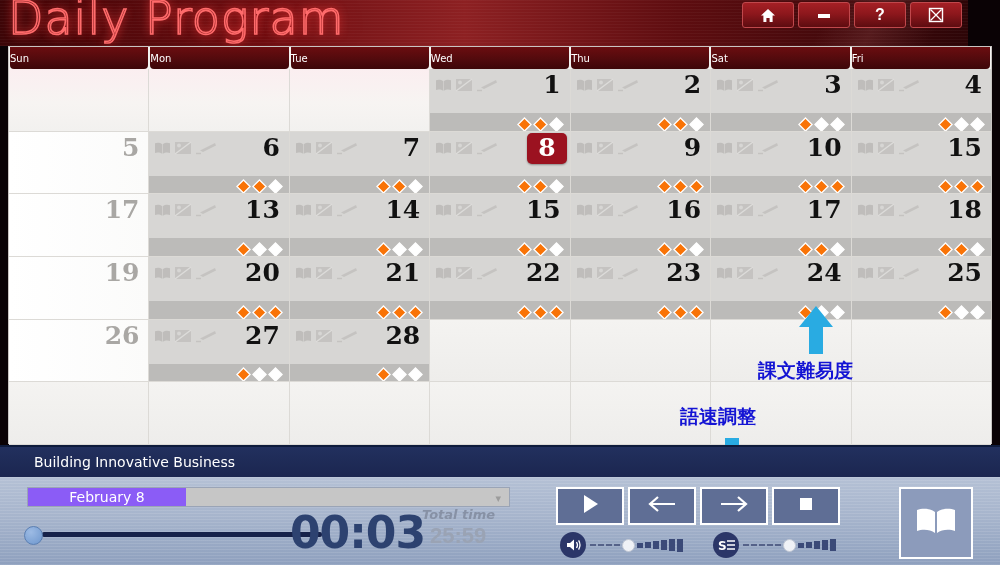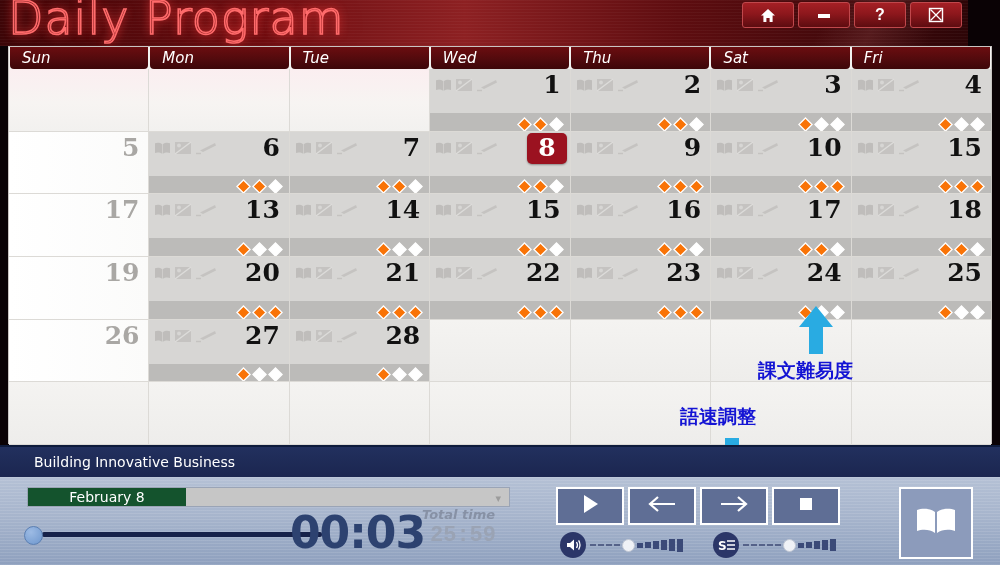--- a/index.html
+++ b/index.html
@@ -30,22 +30,22 @@
     color:#fff; font-size:15px; line-height:1; cursor:pointer; }
   .wbtn svg { display:block; }
 
   
   .cal { position:absolute; left:8px; top:46px; width:984px; height:398px;
     background:#f2f1ef; border:1px solid #c9c4c2; }
   .calhead { display:flex; height:22px; }
   .dayhdr { flex:1 1 0; height:22px; margin:0 1px;
     background:linear-gradient(to bottom, #6b0d10 0%, #520a0d 55%, #3d0608 100%);
     border-radius:0 0 4px 4px;
-    color:#fff; font-size:15px; padding-left:12px; display:flex; align-items:center;
-    font-family:"DejaVu Sans", sans-serif;font-style:italic; }
+    color:#fff; font-size:10px; padding-left:0; display:flex; align-items:center;
+    font-family:"DejaVu Sans", sans-serif; }
 
   .grid { display:flex; flex-direction:column; height:376px; }
   .wrow { display:flex; flex:1 1 0; }
   .cell { flex:1 1 0; border-right:1px solid #dcdad6; border-bottom:1px solid #dcdad6;
     position:relative; overflow:hidden; }
   .cell:last-child { border-right:none; }
 
   .cell.blank { background:linear-gradient(to bottom,#fbeef0 0%, #f7f4f2 55%, #f2f1ef 100%); }
   .cell.empty { background:linear-gradient(to bottom,#f4f3f1,#eeedeb); }
   .cell.sunday { background:linear-gradient(to right,#ffffff,#fbfbfa); }
@@ -79,36 +79,36 @@
   .player:before { content:""; position:absolute; inset:0;
     background:repeating-linear-gradient(to bottom, rgba(255,255,255,.10) 0 1px, rgba(0,0,0,0) 1px 3px);
     pointer-events:none; }
   .pltitle { position:absolute; left:0; top:0; width:1000px; height:30px;
     background:linear-gradient(to bottom,#22305e,#1b2650);
     color:#fff; font-size:14px; display:flex; align-items:center; padding-left:34px;
     font-family:"DejaVu Sans", sans-serif; }
 
   .sel-wrap { position:absolute; left:27px; top:40px; width:483px; height:20px;
     background:#c6c6c6; border:1px solid #9aa4b6; display:flex; align-items:center; }
-  .sel-hl { width:158px; height:18px; background:#14532d; color:#fff; font-size:14px;
+  .sel-hl { width:158px; height:18px; background:#8b5cf6; color:#fff; font-size:14px;
     display:flex; align-items:center; justify-content:center; font-family:"DejaVu Sans", sans-serif; }
   .sel-caret { position:absolute; right:8px; top:4px; color:#9c9c9c; font-size:11px; }
 
   .seek { position:absolute; left:24px; top:74px; width:300px; height:26px; }
   .seek-track { position:absolute; left:18px; top:11px; width:280px; height:5px;
     background:#16224a; border-radius:2px; }
   .seek-knob { position:absolute; left:0px; top:5px; width:19px; height:19px; border-radius:50%;
     background:radial-gradient(circle at 35% 30%, #9dbbe4, #6d96cd); border:1px solid #5a7fb3; }
 
   .curtime { position:absolute; left:290px; top:60px; font-size:44px; font-weight:bold;
     color:#2d4270; font-family:"DejaVu Sans", sans-serif; letter-spacing:-1px; }
   .totlabel { position:absolute; left:422px; top:60px; font-size:13px; font-weight:bold;
     color:#8791a5; font-family:"DejaVu Sans", sans-serif;font-style:italic; }
   .tottime { position:absolute; left:430px; top:76px; font-size:22px; font-weight:bold;
-    color:#9aa3b4; font-family:Liberation Mono, monospace; }
+    color:#9aa3b4; font-family:Liberation Sans, sans-serif; }
 
   .ctrls { position:absolute; left:556px; top:485px; display:flex; gap:4px; }
   .cbtn { width:68px; height:38px; background:#5f6e95; border:2px solid #fff;
     display:flex; align-items:center; justify-content:center; cursor:pointer; }
 
   .slider { position:absolute; display:flex; align-items:center; gap:4px; }
   .sicon { width:26px; height:26px; border-radius:50%; background:#2b3668;
     display:flex; align-items:center; justify-content:center; color:#fff; }
   .strack { display:flex; align-items:center; gap:2px; }
   .sdash { width:6px; height:2px; background:#556289; }

